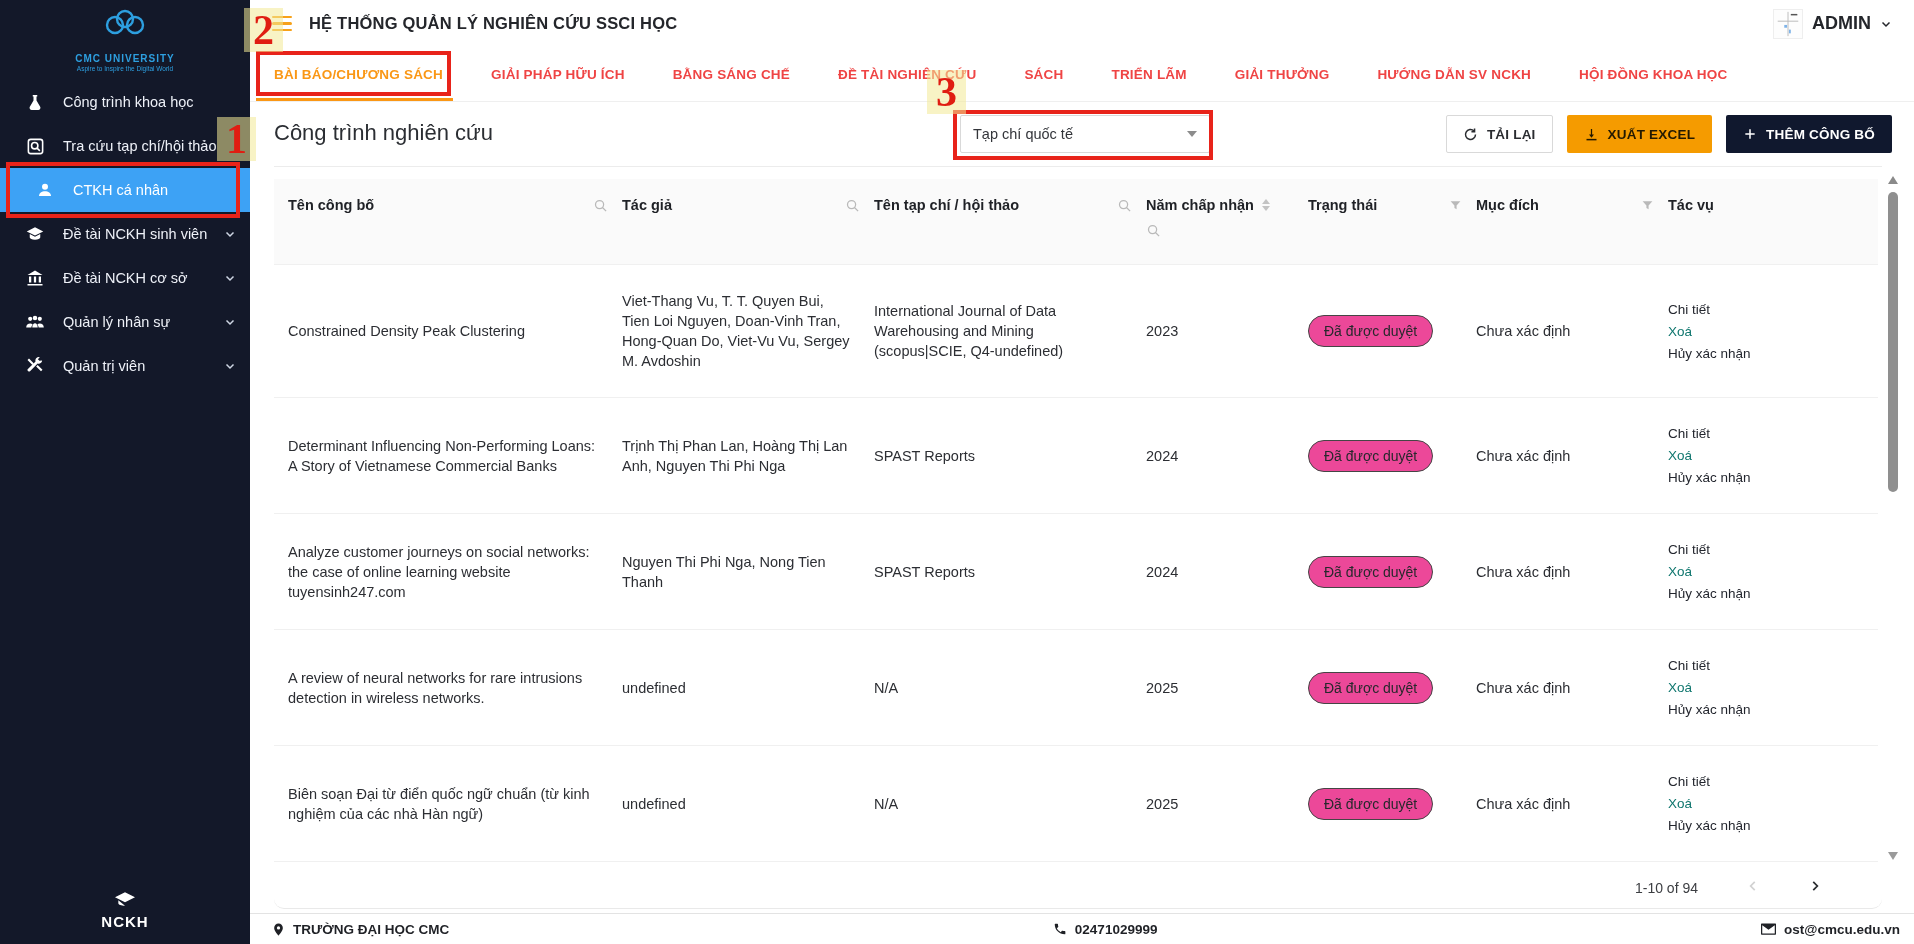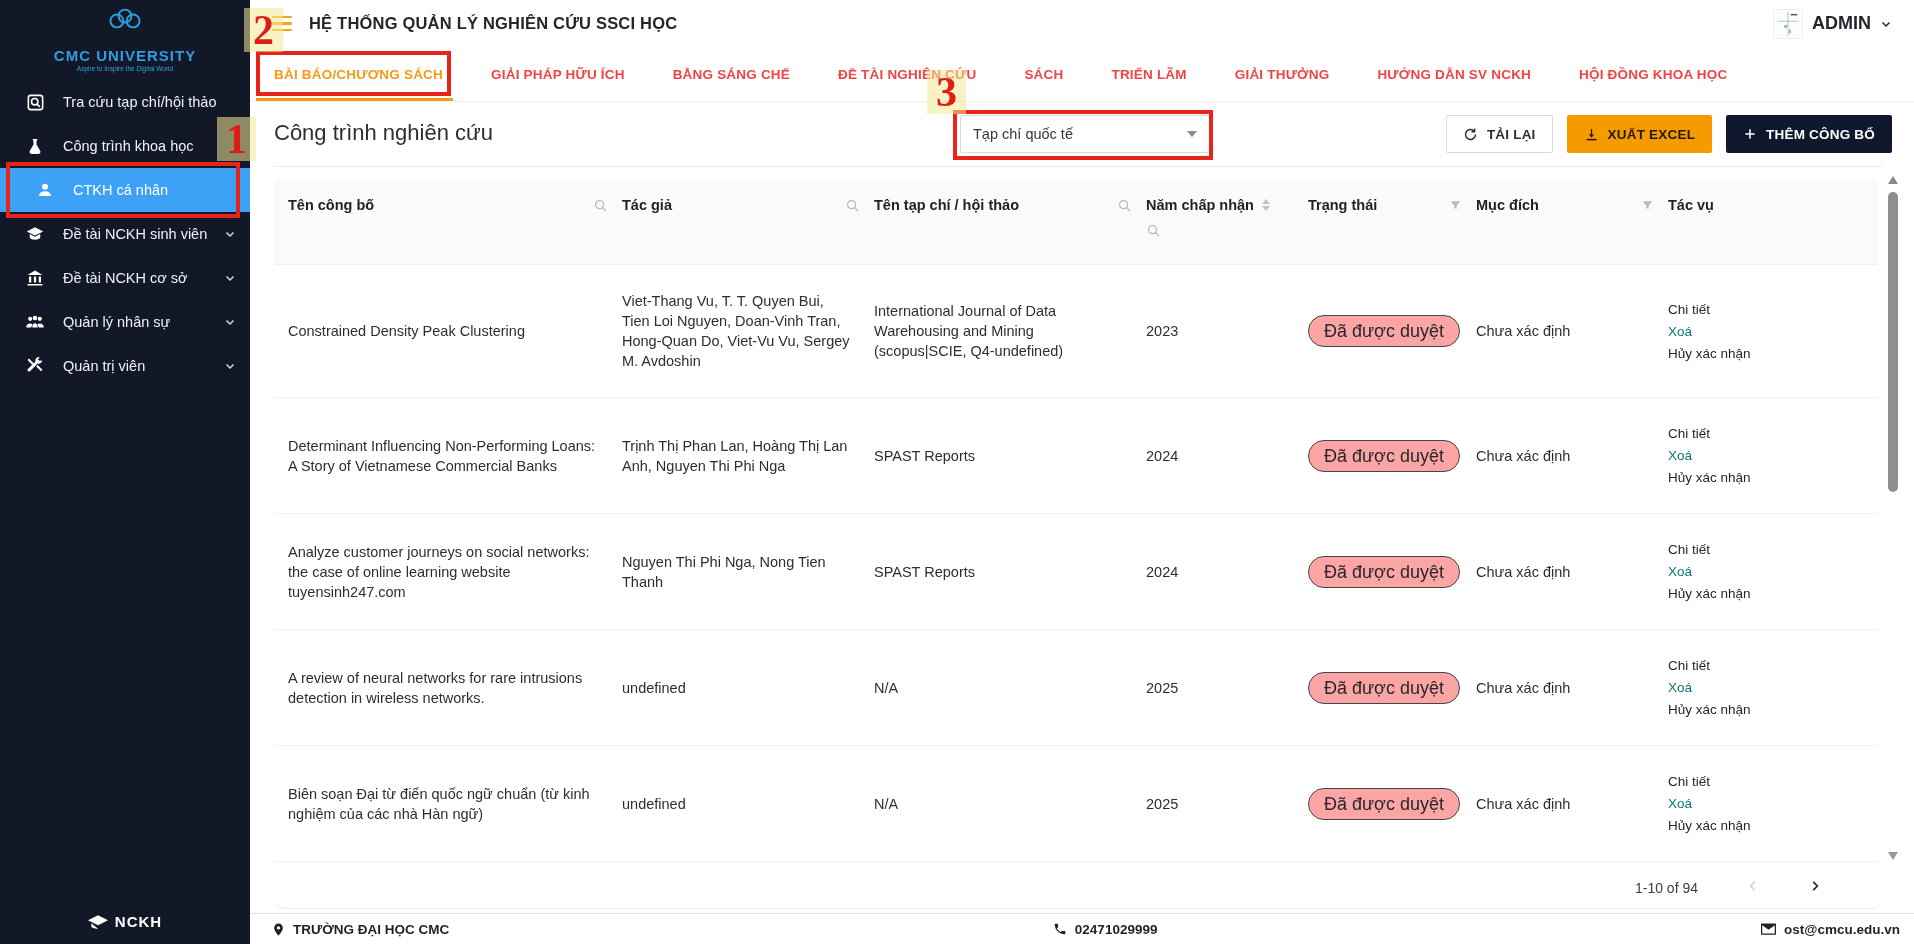--- a/index.html
+++ b/index.html
@@ -3,30 +3,30 @@
 <meta charset="utf-8">
 <style>
   * { margin:0; padding:0; box-sizing:border-box; }
   html,body { width:1914px; height:944px; overflow:hidden; font-family:"Liberation Sans", sans-serif; background:#fff; }
   .app { position:relative; width:1914px; height:944px; }
 
   
   .sidebar { position:absolute; left:0; top:0; width:250px; height:944px; background:#131829; color:#eef1f8; z-index:5; }
   .side-logo { height:72px; display:flex; flex-direction:column; align-items:center; justify-content:center; padding-top:8px; }
   .side-logo .cloud { height:26px; }
-  .side-logo .lt { color:#2d9fe0; font-weight:bold; font-size:15px; letter-spacing:1px; margin-top:18px; }
+  .side-logo .lt { color:#2d9fe0; font-weight:bold; font-size:10px; letter-spacing:1px; margin-top:18px; }
   .side-logo .tag { color:#2d9fe0; font-size:6.5px; margin-top:1px; }
   .nav { margin-top:8px; }
   .nav-item { height:44px; display:flex; align-items:center; padding:0 14px 0 24px; font-size:14.5px; cursor:pointer; position:relative; }
   .nav-item .nicon { width:22px; height:22px; margin-right:17px; flex:0 0 22px; display:flex; align-items:center; justify-content:center; color:#fff; }
   .nav-item .chev { margin-left:auto; color:#cfd6e4; display:flex; }
   .submenu { background:#20284a; }
   .submenu .nav-item { padding-left:34px; }
   .submenu .nav-item.active { background:#3da2f5; color:#fff; }
-  .nckh-logo { position:absolute; bottom:14px; left:0; width:250px; display:flex; align-items:center; justify-content:center; gap:7px; color:#fff; font-weight:bold; font-size:15px; letter-spacing:1px; }
+  .nckh-logo { position:absolute; bottom:14px; left:0; width:250px; display:flex; align-items:center; justify-content:center; gap:7px; color:#fff; font-weight:bold; font-size:15px; letter-spacing:1px;flex-direction:column; }
 
   
   .main { position:absolute; left:250px; top:0; width:1664px; height:944px; background:#fff; }
   .topbar { position:absolute; left:0; top:0; width:100%; height:47px; display:flex; align-items:center; padding:0 22px; }
   .burger { width:20px; display:flex; flex-direction:column; gap:4px; cursor:pointer; margin-right:17px; }
   .burger span { display:block; height:2.5px; background:#f7a21a; border-radius:2px; }
   .app-title { font-size:16.5px; font-weight:bold; color:#24262b; letter-spacing:.2px; }
   .admin { margin-left:auto; display:flex; align-items:center; gap:9px; cursor:pointer; }
   .admin .avatar { width:30px; height:30px; background:#fdfdfd; border:1px solid #eee; }
   .admin .aname { font-size:18px; font-weight:bold; color:#24262b; }
@@ -56,21 +56,21 @@
   .th-flex .hlabel { font-weight:bold; }
   .th-flex .hicon { margin-left:auto; color:#b9b9b9; display:flex; }
   .th-flex .sorter { display:flex; flex-direction:column; gap:2px; margin-left:8px; }
   .sorter i { width:0; height:0; border-left:4.5px solid transparent; border-right:4.5px solid transparent; }
   .sorter .up { border-bottom:5.5px solid #c3c3c3; }
   .sorter .dn { border-top:5.5px solid #c3c3c3; }
   .th-sub { margin-top:10px; color:#b9b9b9; display:flex; }
   tbody td { border-bottom:1px solid #f0f0f0; font-size:14.5px; color:#2c2e33; padding:26px 24px 26px 0; vertical-align:middle; line-height:20px; }
   tbody tr:first-child td { border-top:1px solid #f0f0f0; }
   tbody td:first-child { padding-left:14px; }
-  .pill { display:inline-block; border:1px solid #454545; border-radius:18px; padding:5px 15px; font-size:18px; color:#26282c; white-space:nowrap; background:#fca5a5; }
+  .pill { display:inline-block; border:1px solid #454545; border-radius:18px; padding:5px 15px; font-size:14px; color:#26282c; white-space:nowrap; background:#ec4899; }
   .acts { display:flex; flex-direction:column; gap:3px; }
   .acts a { font-size:13.5px; text-decoration:none; color:#23262e; cursor:pointer; line-height:19px; }
   .acts a.del { color:#0f766e; }
 
   .pagination { position:absolute; left:24px; top:867px; width:1608px; height:42px; display:flex; align-items:center; justify-content:flex-end; gap:48px; padding-right:60px; border-bottom:1px solid #e9e9e9; border-radius:0 0 10px 10px; }
   .pagination .range { font-size:14px; color:#3c3e42; }
   .pg-btn { font-size:16px; font-weight:bold; cursor:pointer; }
   .pg-prev { color:#d2d2d2; }
   .pg-next { color:#2a2c30; }
 
@@ -108,36 +108,36 @@
           <circle cx="23" cy="10" r="8"></circle>
           <circle cx="33" cy="16" r="8"></circle>
       </svg>
       <div class="lt">CMC UNIVERSITY</div>
       <div class="tag">Aspire to Inspire the Digital World</div>
     </div>
 
     <nav class="nav">
       <div class="nav-item">
         <span class="nicon">
+          <svg width="18" height="19" viewBox="0 0 24 24" fill="#fff">
+              <path d="M9 2h6v2h-1v5.2l5.1 8.9A3 3 0 0 1 16.5 22h-9a3 3 0 0 1-2.6-3.9L10 9.2V4H9z"></path>
+            </svg>
+        </span>
+        <span>Công trình khoa học</span>
+      </div>
+
+      <div class="nav-item">
+        <span class="nicon">
           <svg width="19" height="19" viewBox="0 0 24 24" fill="none" stroke="#fff" stroke-width="2">
               <rect x="3" y="3" width="18" height="18" rx="3"></rect>
               <circle cx="11" cy="11" r="4"></circle>
               <line x1="14" y1="14" x2="17.5" y2="17.5"></line>
             </svg>
         </span>
         <span>Tra cứu tạp chí/hội thảo</span>
-      </div>
-
-      <div class="nav-item">
-        <span class="nicon">
-          <svg width="18" height="19" viewBox="0 0 24 24" fill="#fff">
-              <path d="M9 2h6v2h-1v5.2l5.1 8.9A3 3 0 0 1 16.5 22h-9a3 3 0 0 1-2.6-3.9L10 9.2V4H9z"></path>
-            </svg>
-        </span>
-        <span>Công trình khoa học</span>
       </div>
 
       <div class="submenu">
         <div class="nav-item active">
           <span class="nicon">
             <svg width="18" height="18" viewBox="0 0 24 24" fill="#fff">
                 <circle cx="12" cy="7.5" r="4"></circle>
                 <path d="M4 20c0-4 3.6-6.5 8-6.5s8 2.5 8 6.5z"></path>
               </svg>
           </span>

